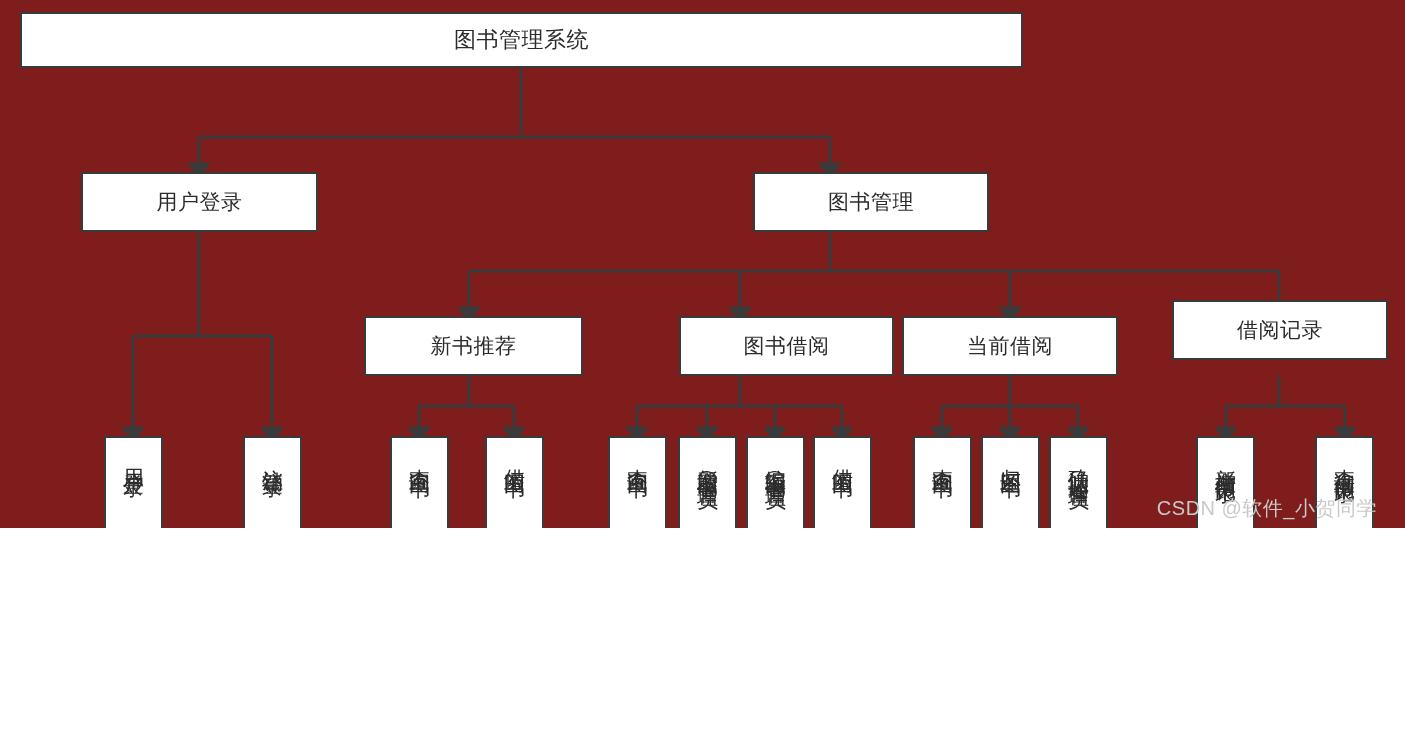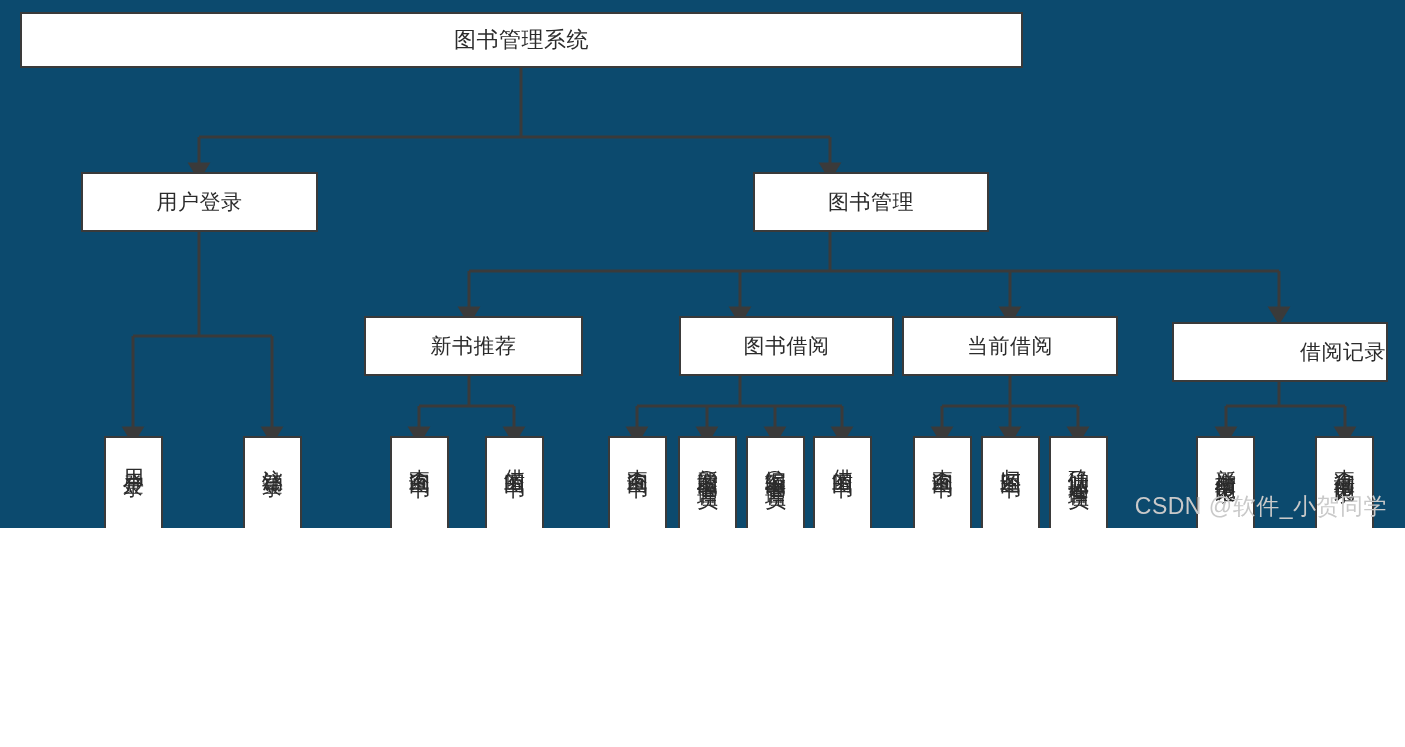--- a/index.html
+++ b/index.html
@@ -8,21 +8,21 @@
     padding: 0;
     background: #ffffff;
   }
   body {
     font-family: "Liberation Sans", "DejaVu Sans", sans-serif;
   }
   #canvas {
     position: relative;
     width: 1405px;
     height: 528px;
-    background: #0c4a6e;
+    background: #7f1d1d;
     overflow: hidden;
     text-decoration: underline;
   }
   #edges {
     position: absolute;
     left: 0;
     top: 0;
     width: 1405px;
     height: 747px;
     pointer-events: none;
@@ -59,23 +59,23 @@
   .node.v .lbl {
     writing-mode: vertical-rl;
     text-orientation: upright;
     font-size: 21px;
     line-height: 1.05;
     letter-spacing: 3px;
     white-space: nowrap;
   }
   .watermark {
     position: absolute;
-    right: 18px;
+    right: 28px;
     bottom: 6px;
-    font-size: 23px;
+    font-size: 20px;
     color: #c9c9c9;
     letter-spacing: 0.5px;
     white-space: nowrap;
     user-select: none;
   }
 </style>
 </head>
 <body>
 
 <div id="canvas">
@@ -143,21 +143,21 @@
 
   <div class="node h" style="left:364px; top:316px; width:219px; height:60px;">
     <span class="lbl">新书推荐</span>
   </div>
   <div class="node h" style="left:633px; top:316px; width:215px; height:60px;margin-left:46px;">
     <span class="lbl">图书借阅</span>
   </div>
   <div class="node h" style="left:902px; top:316px; width:216px; height:60px;">
     <span class="lbl">当前借阅</span>
   </div>
-  <div class="node h" style="left:1172px; top:322px; width:216px; height:60px;justify-content:flex-end;">
+  <div class="node h" style="left:1172px; top:300px; width:216px; height:60px;">
     <span class="lbl">借阅记录</span>
   </div>
 
   <div class="node v" style="left:104px; top:436px; width:59px; height:297px;">
     <span class="lbl">用户登录</span>
   </div>
   <div class="node v" style="left:243px; top:436px; width:59px; height:297px;">
     <span class="lbl">注销登录</span>
   </div>
 

